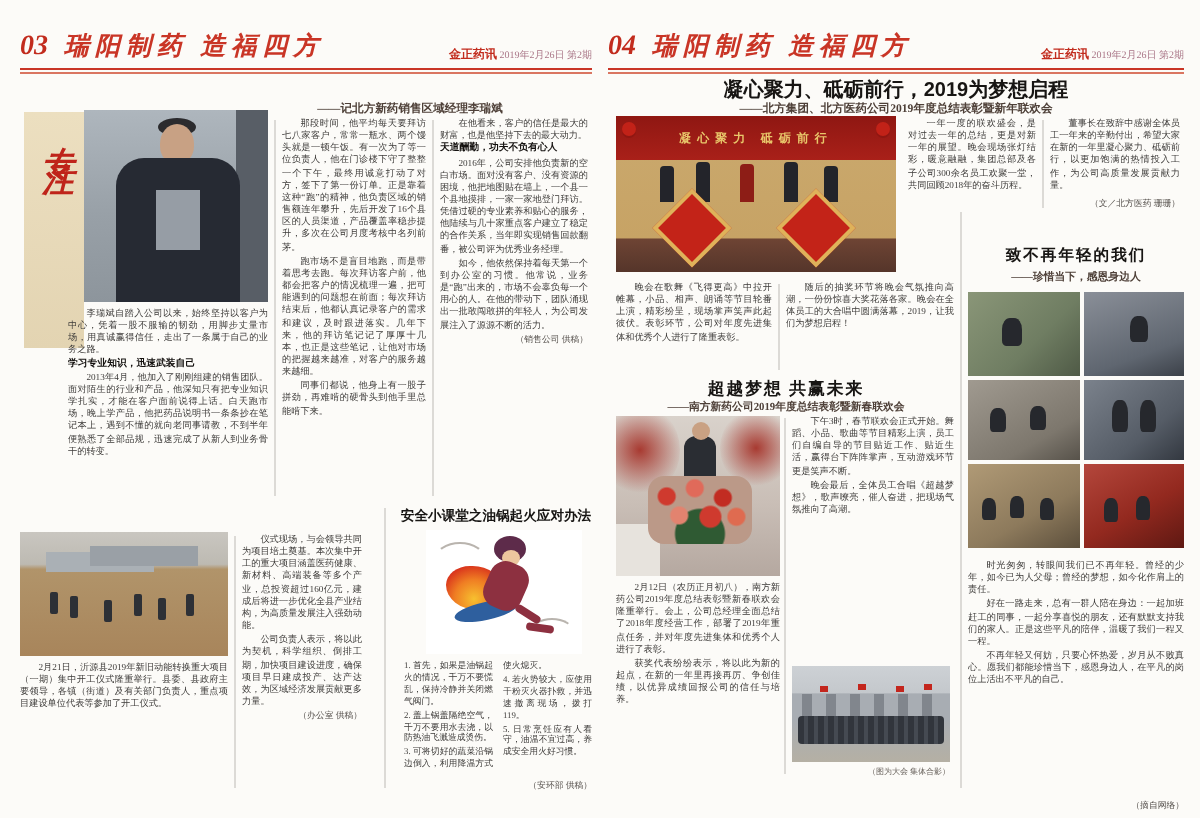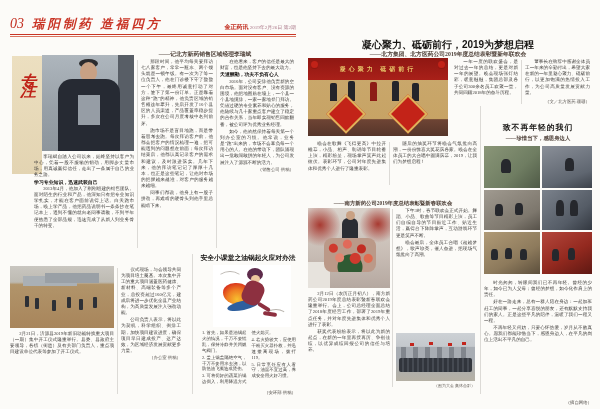--- a/index.html
+++ b/index.html
@@ -3,21 +3,21 @@
 <meta charset="utf-8">
 <style>
   html,body{margin:0;padding:0;}
   body{width:600px;height:409px;background:#f2f1ee;font-family:"Liberation Serif",serif;}
   .canvas{position:relative;width:600px;height:409px;background:#fcfbf8;overflow:hidden;}
   .abs{position:absolute;}
   .page{position:absolute;top:14px;height:384px;}
   
   .ph{position:absolute;left:0;top:0;width:100%;height:20px;border-bottom:1.6px solid #c93526;}
   .ph::after{content:"";position:absolute;left:0;right:0;bottom:-3px;border-bottom:0.8px solid #da7561;}
-  .ph .no{font-size:14px;font-weight:normal;font-style:italic;color:#c22c1e;font-family:"Liberation Serif",serif;}
+  .ph .no{font-size:14px;font-weight:bold;font-style:italic;color:#c22c1e;font-family:"Liberation Serif",serif;}
   .ph .mh{font-size:12.5px;font-weight:bold;font-style:italic;color:#c93526;letter-spacing:3px;margin-left:4px;}
   .ph .iss{position:absolute;right:0;bottom:2px;font-size:5px;color:#c0503c;white-space:nowrap;}
   .ph .iss .lab{font-weight:bold;color:#c22c1e;font-size:6px;}
   .ph .iss .inf{color:#a78; }
   
   .h1{font-weight:bold;color:#171513;text-align:center;font-family:"Liberation Sans",sans-serif;letter-spacing:1px;white-space:nowrap;}
   .hsub{font-weight:bold;color:#4e4038;text-align:center;white-space:nowrap;}
   .subhead{font-size:4.9px;font-weight:bold;color:#14110f;line-height:6.2px;font-family:"Liberation Sans",sans-serif;}
   
   .txt{font-size:4.6px;line-height:6.15px;color:#3d3b39;text-align:justify;overflow:hidden;}
@@ -178,20 +178,28 @@
       <p style="text-indent:0;">1. 首先，如果是油锅起火的情况，千万不要慌乱，保持冷静并关闭燃气阀门。</p>
       <p style="text-indent:0;">2. 盖上锅盖隔绝空气，千万不要用水去浇，以防热油飞溅造成烫伤。</p>
       <p style="text-indent:0;">3. 可将切好的蔬菜沿锅边倒入，利用降温方式使火熄灭。</p>
       <p style="text-indent:0;">4. 若火势较大，应使用干粉灭火器扑救，并迅速撤离现场，拨打119。</p>
       <p style="text-indent:0;">5. 日常烹饪应有人看守，油温不宜过高，养成安全用火好习惯。</p>
     </div>
     <div class="abs attr" style="left:192px;top:376px;width:94px;">（安环部 供稿）</div>
   </div>
 
   <div class="page" style="left:304px;width:288px;">
+    <div class="ph">
+      <span class="no">04</span>
+      <span class="mh">瑞阳制药  造福四方</span>
+      <span class="iss">
+        <span class="lab">金正药讯</span>
+        <span class="inf">2019年2月26日 第2期</span>
+      </span>
+    </div>
 
     <div class="abs h1" style="left:14px;top:24px;width:260px;font-size:10px;letter-spacing:0;">凝心聚力、砥砺前行，2019为梦想启程</div>
     <div class="abs hsub" style="left:14px;top:36px;width:260px;font-size:5.8px;">——北方集团、北方医药公司2019年度总结表彰暨新年联欢会</div>
 
     <div class="abs photo st" style="left:4px;top:44px;width:140px;height:78px;">
       <div class="st-band">
         <span>凝心聚力 砥砺前行</span>
       </div>
       <div class="lantern" style="left:3px;top:3px;"></div>
       <div class="lantern" style="right:3px;top:3px;"></div>
@@ -214,20 +222,21 @@
     <div class="abs attr" style="left:221px;top:85px;width:65px;">（文／北方医药 珊珊）</div>
 
     <div class="abs txt" style="left:4px;top:127px;width:78px;height:45px;">
       <p>晚会在歌舞《飞得更高》中拉开帷幕，小品、相声、朗诵等节目轮番上演，精彩纷呈，现场掌声笑声此起彼伏。表彰环节，公司对年度先进集体和优秀个人进行了隆重表彰。</p>
     </div>
     <div class="abs vline" style="left:85px;top:128px;height:43px;"></div>
     <div class="abs txt" style="left:89px;top:127px;width:84px;height:45px;">
       <p>随后的抽奖环节将晚会气氛推向高潮，一份份惊喜大奖花落各家。晚会在全体员工的大合唱中圆满落幕，2019，让我们为梦想启程！</p>
     </div>
 
+    <div class="abs h1" style="left:4px;top:175px;width:170px;font-size:8.4px;">超越梦想  共赢未来</div>
     <div class="abs hsub" style="left:4px;top:186px;width:170px;font-size:5.4px;">——南方新药公司2019年度总结表彰暨新春联欢会</div>
 
     <div class="abs photo spk" style="left:4px;top:194px;width:82px;height:80px;">
       <div class="blotL"></div>
       <div class="blotR"></div>
       <div class="man"></div>
       <div class="mhead"></div>
       <div class="pod"></div>
       <div class="flowers"></div>
     </div>

